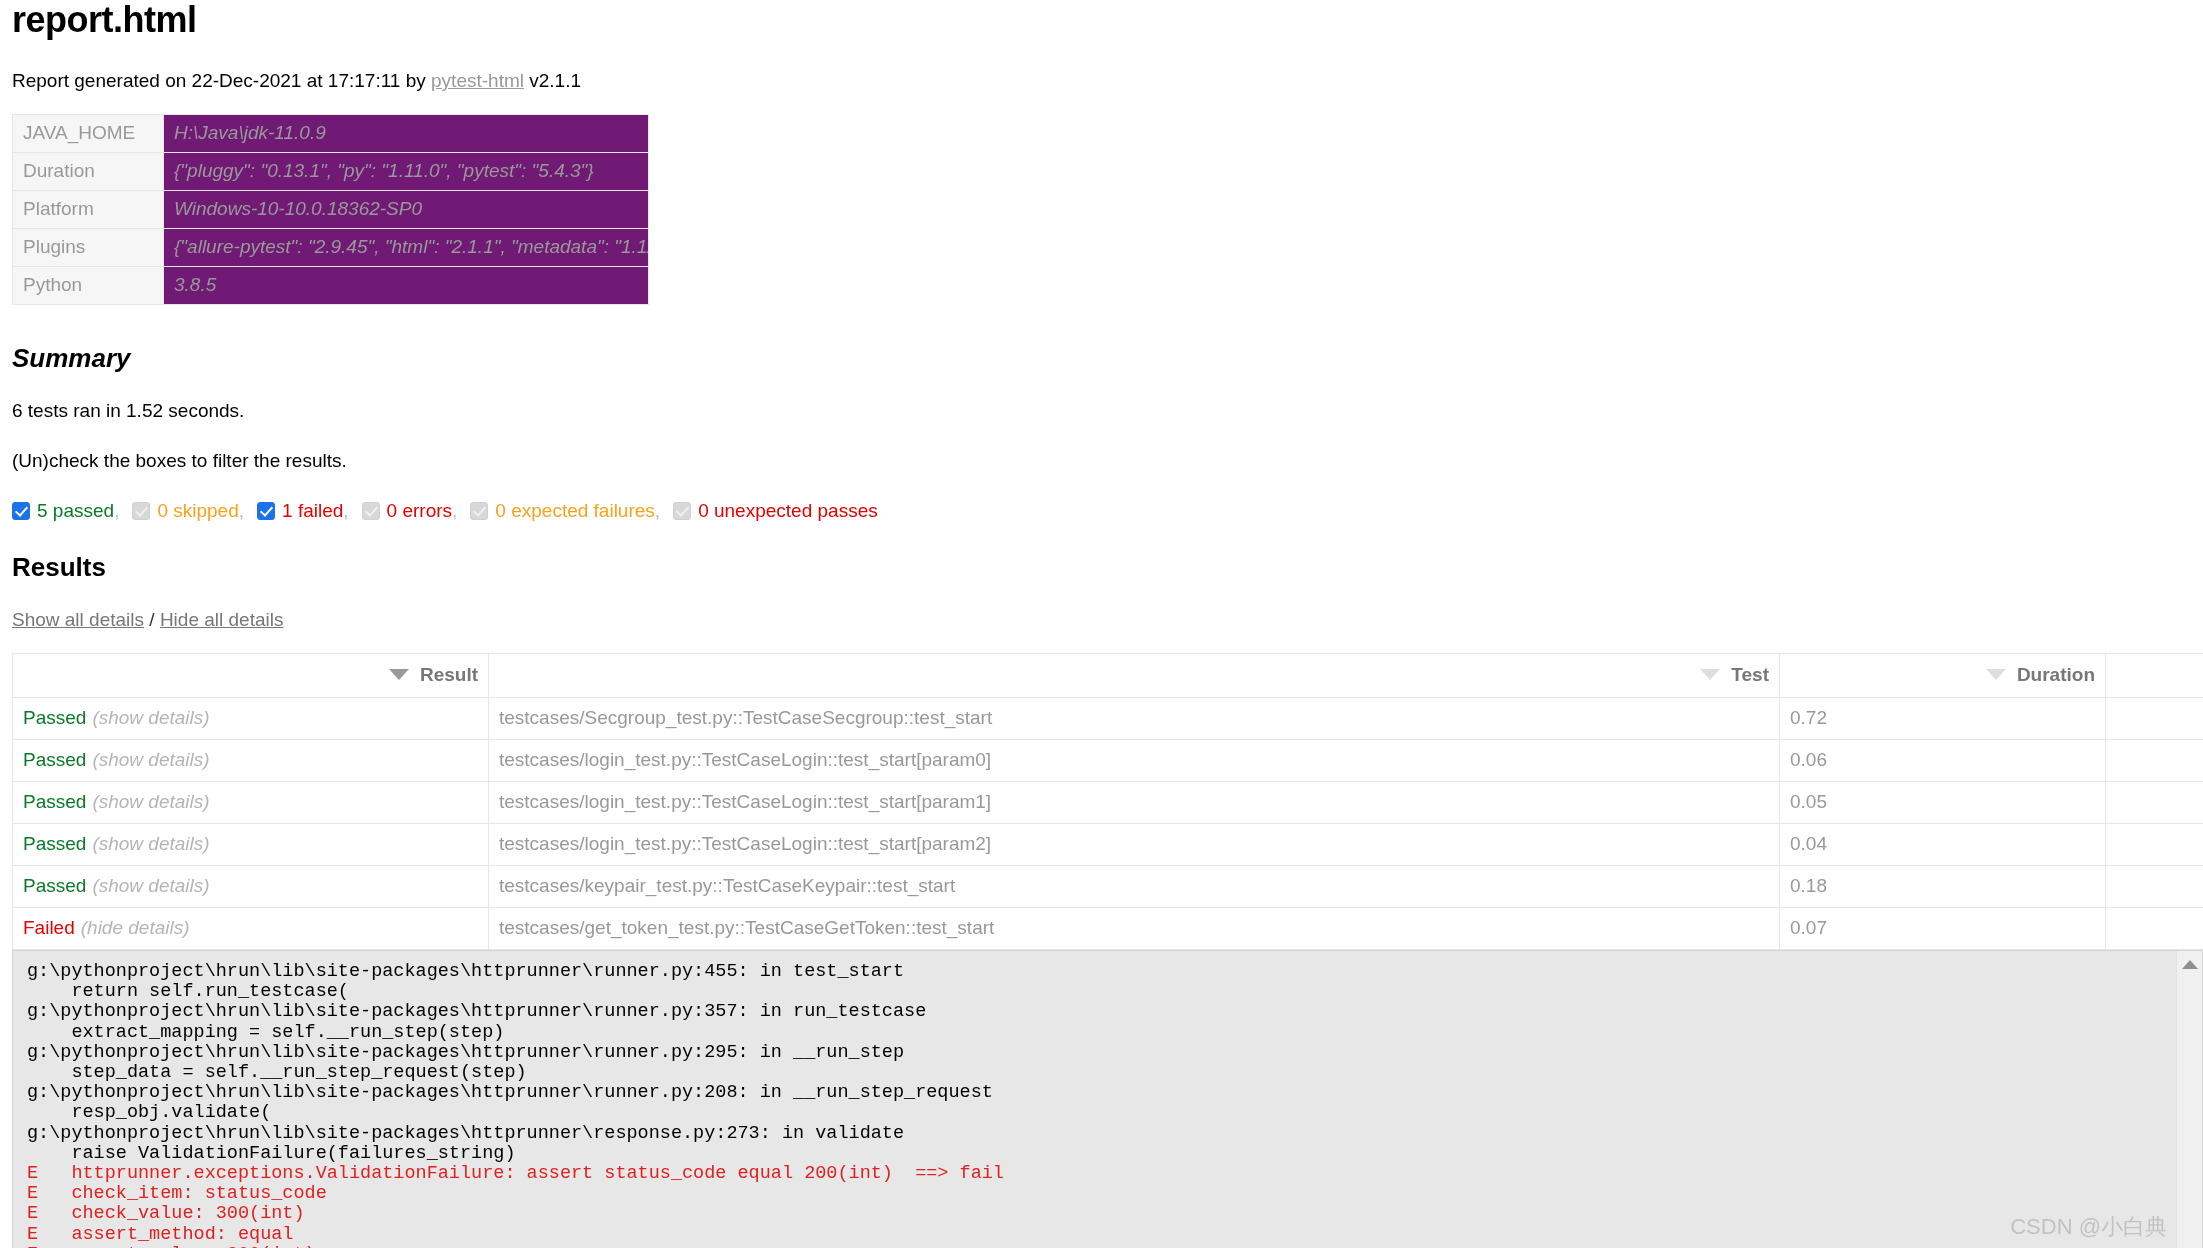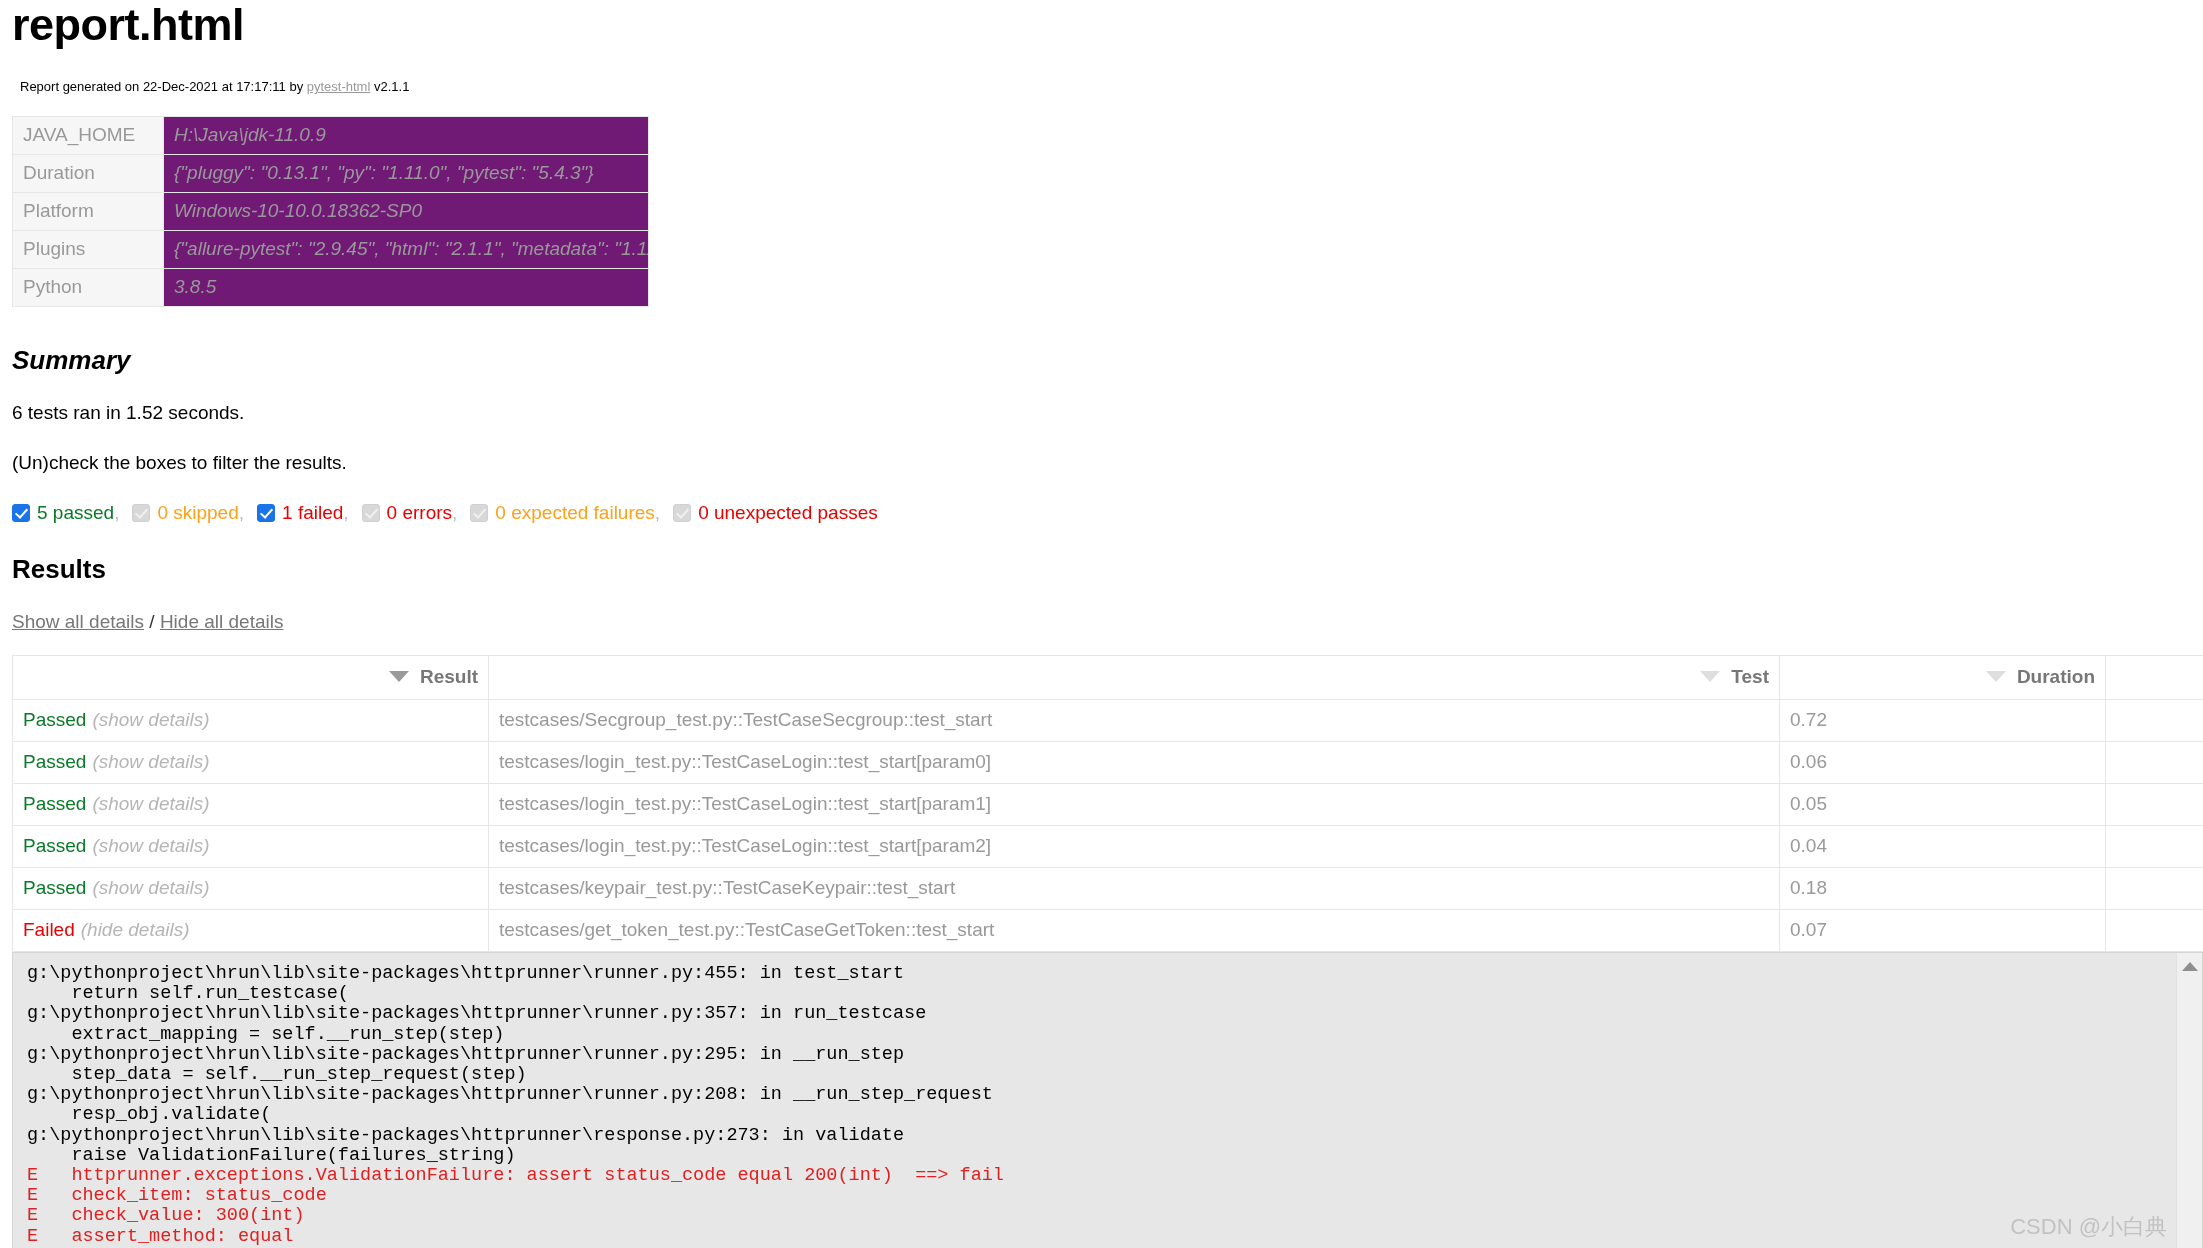--- a/index.html
+++ b/index.html
@@ -14,31 +14,31 @@
     height: 1248px;
     overflow: hidden;
     position: relative;
   }
   .page {
     padding: 0 0 0 12px;
     box-sizing: border-box;
   }
 
   h1.report-title {
-    font-size: 45px;
+    font-size: 36px;
     font-weight: bold;
     margin: 0;
     padding-top: 2px;
     letter-spacing: -0.5px;
     line-height: 1.0;
   }
 
   p.generated {
-    font-size: 13px;
-    margin: 32px 0 0 8px;
+    font-size: 19px;
+    margin: 32px 0 0 0;
     color: #000;
   }
   p.generated a {
     color: #999999;
     text-decoration: underline;
   }
 
   h2 {
     font-size: 26px;
     font-weight: bold;

